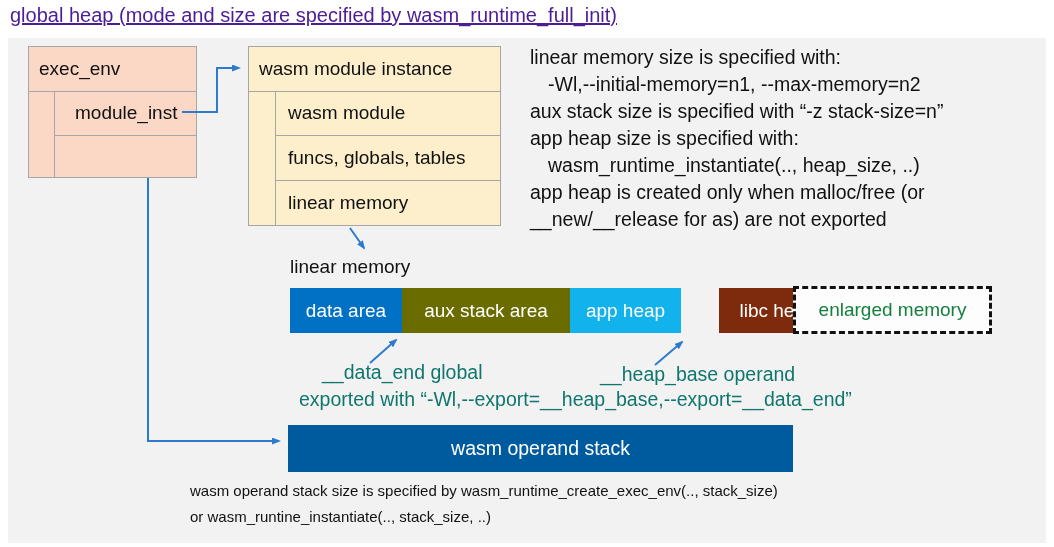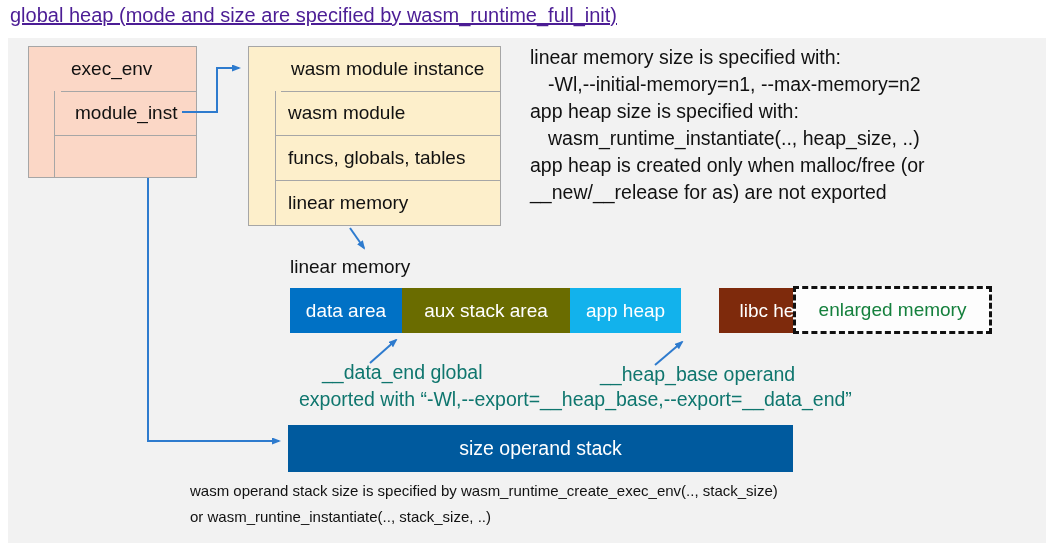--- a/index.html
+++ b/index.html
@@ -5,21 +5,21 @@
   html,body{margin:0;padding:0;}
   body{
     width:1054px;height:547px;position:relative;background:#ffffff;
     font-family:"Liberation Sans",sans-serif;color:#1a1a1a;overflow:hidden;
   }
   .abs{position:absolute;}
   #title{left:10px;top:4px;font-size:20px;color:#4c1d95;white-space:nowrap;text-decoration:underline;}
   #panel{left:8px;top:38px;width:1038px;height:505px;background:#f2f2f2;}
 
   .box{position:absolute;border:1px solid #a6a6a6;box-sizing:border-box;font-size:19px;color:#111;}
-  .box .hdr{position:absolute;left:0;right:0;top:0;border-bottom:1px solid #a6a6a6;padding-left:10px;white-space:nowrap;margin-left:32px;}
+  .box .hdr{position:absolute;left:0;right:0;top:0;border-bottom:1px solid #a6a6a6;padding-left:10px;white-space:nowrap;}
   .box .gutter{position:absolute;width:0;border-left:1px solid #a6a6a6;}
   .box .row{position:absolute;right:0;white-space:nowrap;box-sizing:border-box;}
 
   #exec-env{left:28px;top:46px;width:169px;height:132px;background:#FBD7C6;}
   #exec-env .hdr{height:44px;line-height:43px;}
   #exec-env .gutter{left:25px;top:44px;bottom:0;}
   #exec-env .r1{left:26px;top:44px;height:45px;line-height:44px;padding-left:20px;border-bottom:1px solid #a6a6a6;}
   #exec-env .r2{left:26px;top:89px;height:42px;line-height:42px;padding-left:20px;}
 
   #module-instance{left:248px;top:46px;width:253px;height:180px;background:#FDEFCB;}
@@ -75,39 +75,40 @@
   <div class="hdr">wasm module instance</div>
   <div class="gutter"></div>
   <div class="row r1">wasm module</div>
   <div class="row r2">funcs, globals, tables</div>
   <div class="row r3">linear memory</div>
 </div>
 
 <div class="abs" id="notes-right">
   <div class="line">linear memory size is specified with:</div>
   <div class="line indent">-Wl,--initial-memory=n1, --max-memory=n2</div>
+  <div class="line">aux stack size is specified with “-z stack-size=n”</div>
   <div class="line">app heap size is specified with:</div>
   <div class="line indent">wasm_runtime_instantiate(.., heap_size, ..)</div>
   <div class="line">app heap is created only when malloc/free (or</div>
   <div class="line">__new/__release for as) are not exported</div>
 </div>
 
 <div class="abs" id="lm-label">linear memory</div>
 
 <div class="seg" id="seg-data" style="background-color: rgb(0, 113, 197);">data area</div>
 <div class="seg" id="seg-aux" style="background-color: rgb(106, 108, 0);">aux stack area</div>
 <div class="seg" id="seg-appheap" style="background-color: rgb(18, 178, 236);">app heap</div>
 <div class="seg" id="seg-libcheap" style="background-color: rgb(126, 42, 12);">libc heap</div>
 <div class="abs" id="seg-enlarged" style="color: #15803d;">enlarged memory</div>
 
 <div class="annot" id="annot-data-end">__data_end global</div>
 <div class="annot" id="annot-heap-base">__heap_base operand</div>
 <div class="annot" id="annot-exported">exported with “-Wl,--export=__heap_base,--export=__data_end”</div>
 
-<div class="abs" id="operand-stack" style="background-color: rgb(0, 90, 158);">size operand stack</div>
+<div class="abs" id="operand-stack" style="background-color: rgb(0, 90, 158);">wasm operand stack</div>
 
 <div class="abs" id="notes-bottom">
   <div class="line">wasm operand stack size is specified by wasm_runtime_create_exec_env(.., stack_size)</div>
   <div class="line">or wasm_runtine_instantiate(.., stack_size, ..)</div>
 </div>
 
 <svg id="connector-layer" viewBox="0 0 1054 547" xmlns="http://www.w3.org/2000/svg">
   <defs>
     <marker id="arr" markerWidth="9" markerHeight="8" refX="7" refY="3.5" orient="auto" markerUnits="userSpaceOnUse">
       <path d="M0,0 L9,3.5 L0,7 Z" fill="#2E7BCE"></path>

